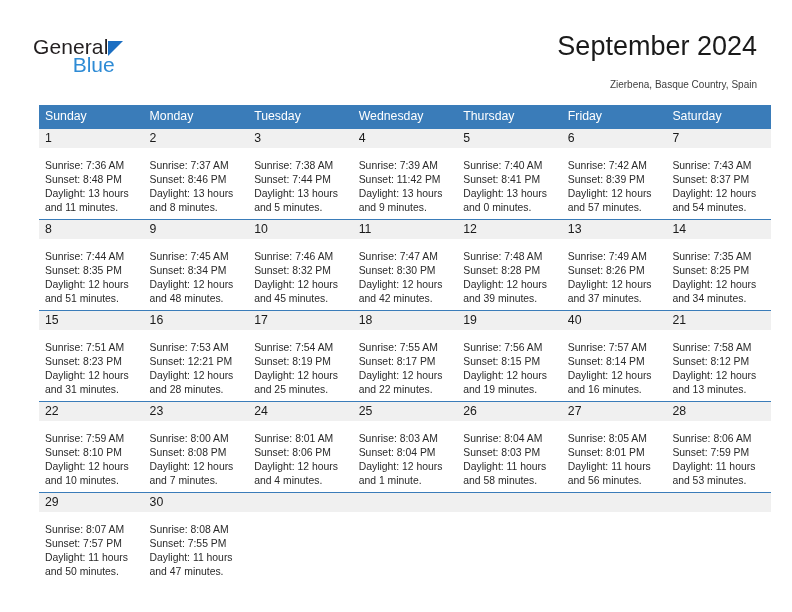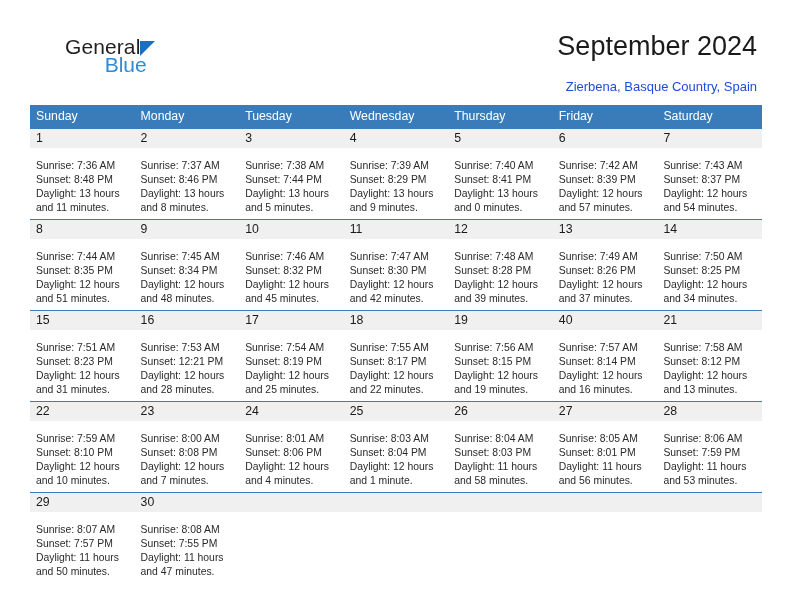--- a/index.html
+++ b/index.html
@@ -12,21 +12,20 @@
   }
   .page{position:relative;width:792px;height:612px;}
 
   
   .top{
     position:absolute;left:0;top:0;width:792px;height:100px;
   }
   .logo{
     position:absolute;left:33px;top:36px;
     line-height:1;
-    margin-left:32px;
   }
   .logo-row1{
     font-size:21px;color:#231f20;letter-spacing:.1px;
     position:relative;display:inline-block;
   }
   .logo-tri{
     display:inline-block;width:0;height:0;vertical-align:-2px;
     border-top:15px solid #1b6ec2;
     border-right:15px solid transparent;
     margin-left:0px;
@@ -35,27 +34,27 @@
     font-size:21px;color:#2e8bd5;margin-left:31px;display:block;margin-top:-3px;text-align:center;
   }
   .title{
     position:absolute;right:35px;top:31px;
     font-size:27px;color:#1a1a1a;font-weight:normal;
     white-space:nowrap;
     margin-left:28px;
   }
   .subtitle{
     position:absolute;right:35px;top:79px;
-    font-size:13px;color:#1d4ed8;
+    font-size:10px;color:#404040;
     white-space:nowrap;
   }
 
   
   .cal{
-    position:absolute;left:30px;top:105px;
+    position:absolute;left:39px;top:105px;
     width:732px;
     border-collapse:collapse;
     table-layout:fixed;
   }
   .cal th{
     background:#3a7cb9;
     color:#ffffff;
     font-weight:normal;
     font-size:12.3px;
     text-align:left;
@@ -141,21 +140,21 @@
             <div>Sunrise: 7:38 AM</div>
             <div>Sunset: 7:44 PM</div>
             <div>Daylight: 13 hours</div>
             <div>and 5 minutes.</div>
           </div>
         </td>
         <td>
           <div class="daynum">4</div>
           <div class="info">
             <div>Sunrise: 7:39 AM</div>
-            <div>Sunset: 8:29 PM</div>
+            <div>Sunset: 11:42 PM</div>
             <div>Daylight: 13 hours</div>
             <div>and 9 minutes.</div>
           </div>
         </td>
         <td>
           <div class="daynum">5</div>
           <div class="info">
             <div>Sunrise: 7:40 AM</div>
             <div>Sunset: 8:41 PM</div>
             <div>Daylight: 13 hours</div>
@@ -233,21 +232,21 @@
           <div class="info">
             <div>Sunrise: 7:49 AM</div>
             <div>Sunset: 8:26 PM</div>
             <div>Daylight: 12 hours</div>
             <div>and 37 minutes.</div>
           </div>
         </td>
         <td>
           <div class="daynum">14</div>
           <div class="info">
-            <div>Sunrise: 7:50 AM</div>
+            <div>Sunrise: 7:35 AM</div>
             <div>Sunset: 8:25 PM</div>
             <div>Daylight: 12 hours</div>
             <div>and 34 minutes.</div>
           </div>
         </td>
       </tr>
 
       <tr class="week">
         <td>
           <div class="daynum">15</div>

